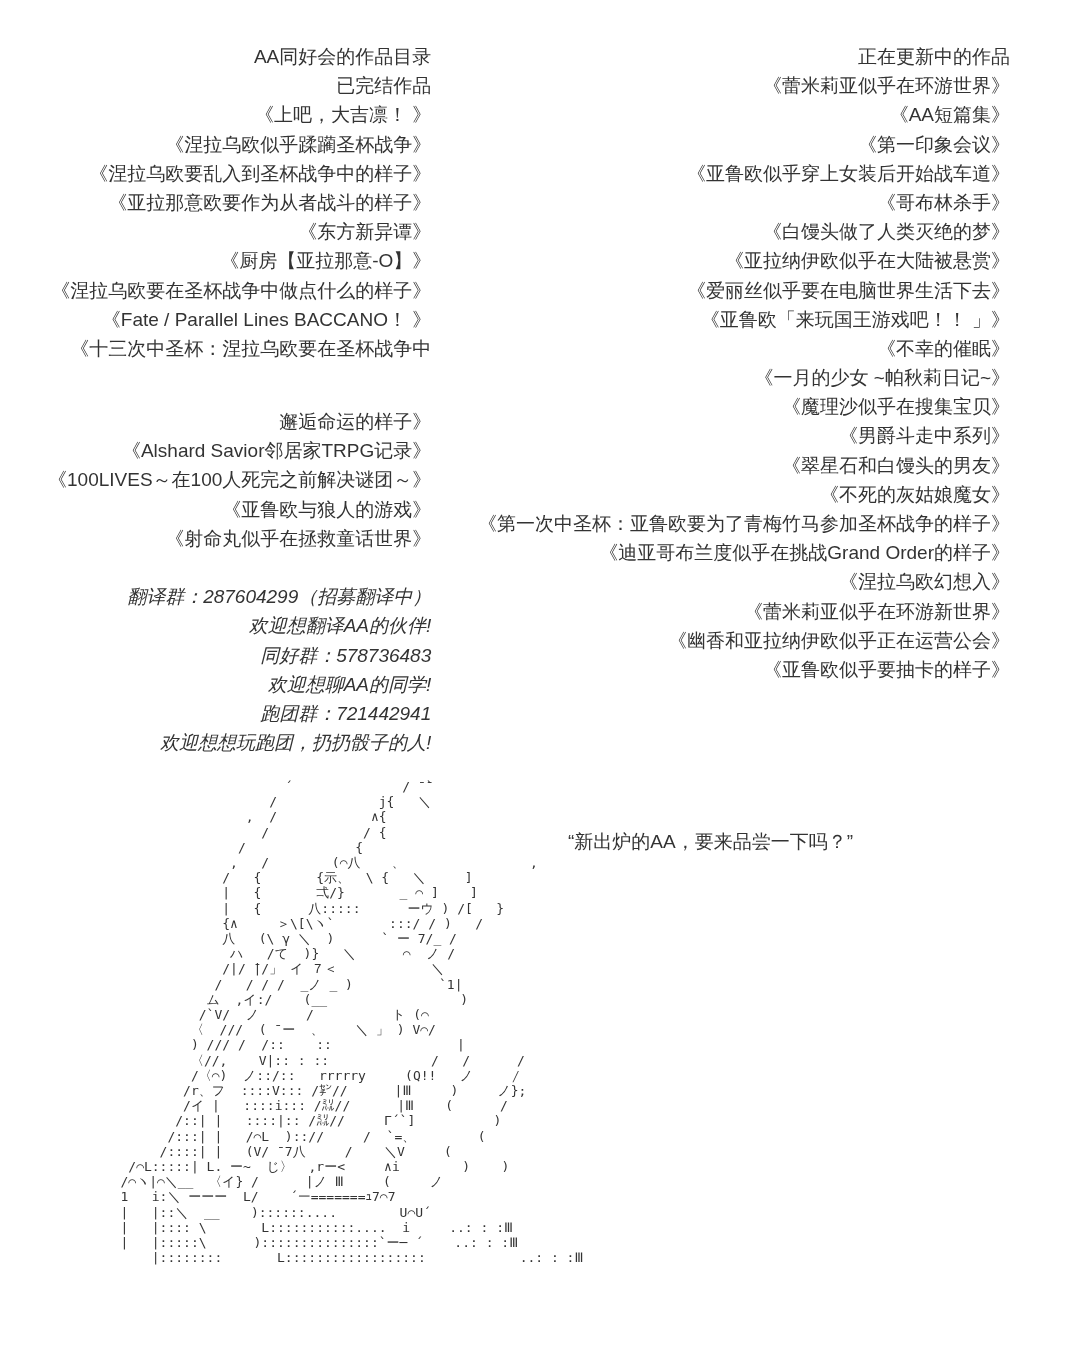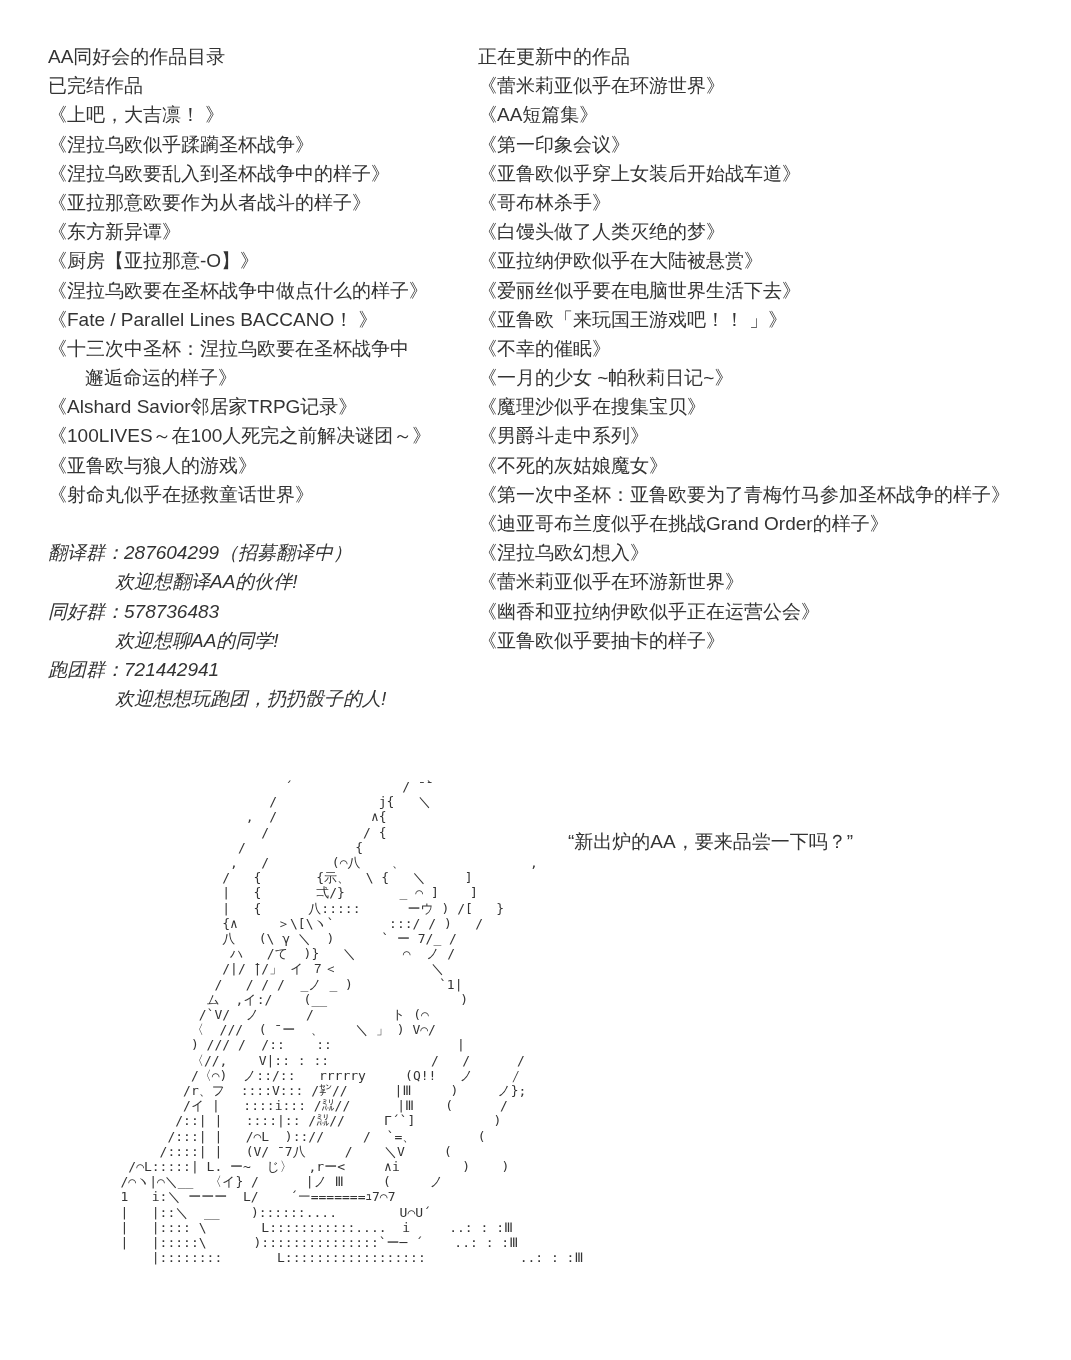--- a/index.html
+++ b/index.html
@@ -13,22 +13,22 @@
   }
   .col{
     position:absolute;
     top:42px;
     font-size:19px;
     line-height:29.2px;
     white-space:nowrap;
   }
   .col-left{left:48px;}
   .col-right{left:478px;}
-  .row{height:29.2px;}
-  .row.indent{padding-left:37px;}
+  .row{height:29.2px;text-align:right;}
+  .row.indent{padding-left:37px;margin-top:44px;}
   .contacts{margin-top:29.2px;font-style:italic;}
   .contact-note{padding-left:67px;}
   .quote{
     position:absolute;
     left:568px;top:829px;
     font-size:19px;
     white-space:nowrap;
   }
   pre.aa{
     position:absolute;
@@ -85,20 +85,21 @@
   <div class="row">《亚鲁欧似乎穿上女装后开始战车道》</div>
   <div class="row">《哥布林杀手》</div>
   <div class="row">《白馒头做了人类灭绝的梦》</div>
   <div class="row">《亚拉纳伊欧似乎在大陆被悬赏》</div>
   <div class="row">《爱丽丝似乎要在电脑世界生活下去》</div>
   <div class="row">《亚鲁欧「来玩国王游戏吧！！ 」》</div>
   <div class="row">《不幸的催眠》</div>
   <div class="row">《一月的少女 ~帕秋莉日记~》</div>
   <div class="row">《魔理沙似乎在搜集宝贝》</div>
   <div class="row">《男爵斗走中系列》</div>
+  <div class="row">《翠星石和白馒头的男友》</div>
   <div class="row">《不死的灰姑娘魔女》</div>
   <div class="row">《第一次中圣杯：亚鲁欧要为了青梅竹马参加圣杯战争的样子》</div>
   <div class="row">《迪亚哥布兰度似乎在挑战Grand Order的样子》</div>
   <div class="row">《涅拉乌欧幻想入》</div>
   <div class="row">《蕾米莉亚似乎在环游新世界》</div>
   <div class="row">《幽香和亚拉纳伊欧似乎正在运营公会》</div>
   <div class="row">《亚鲁欧似乎要抽卡的样子》</div>
 </div>
 
 <div class="quote">“新出炉的AA，要来品尝一下吗？”</div>

